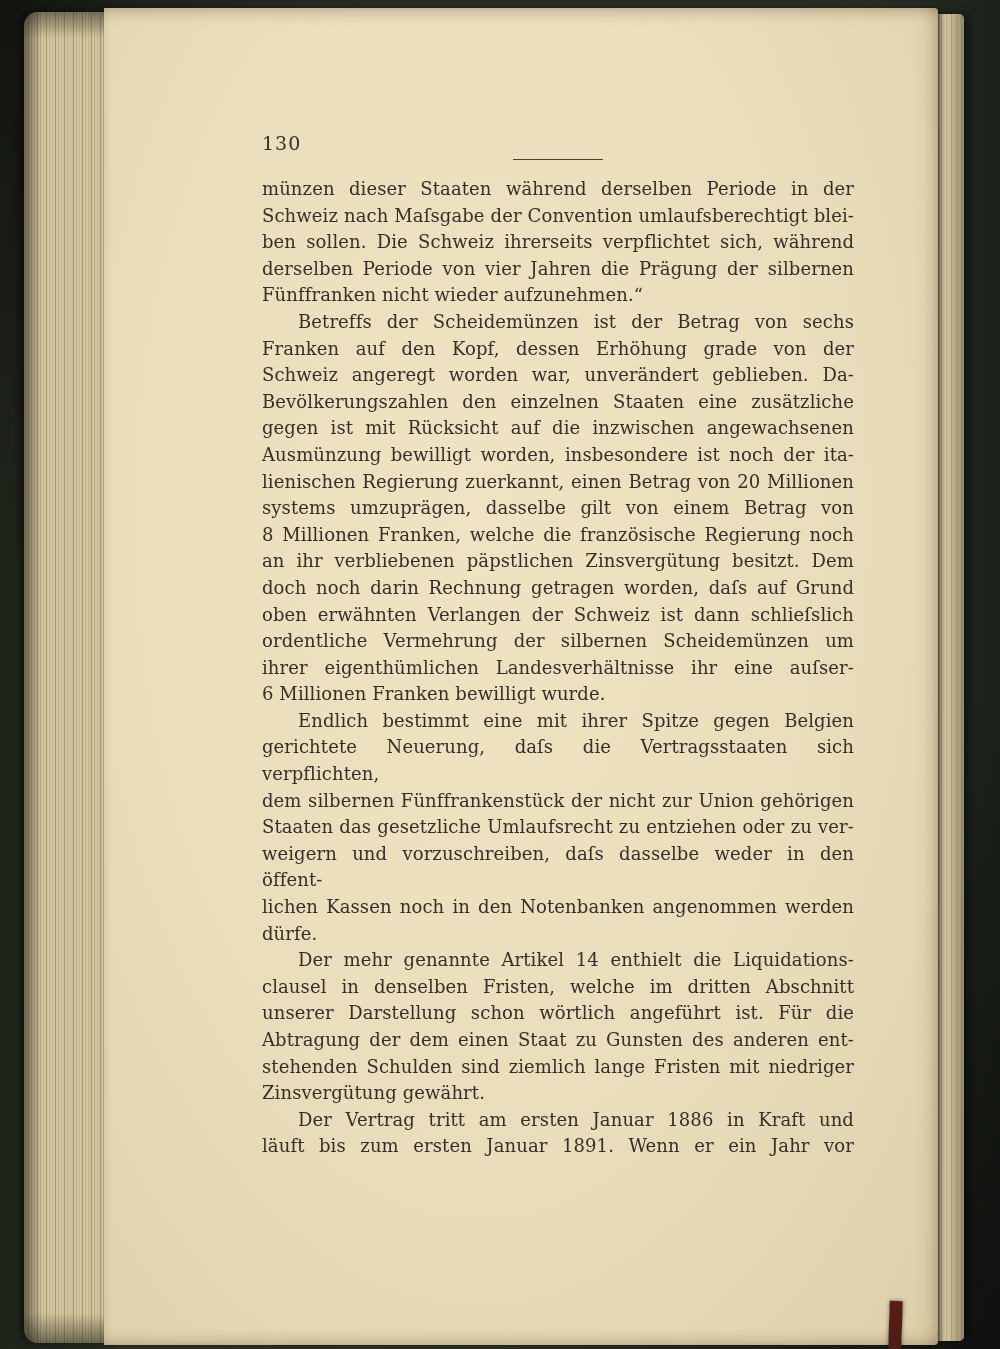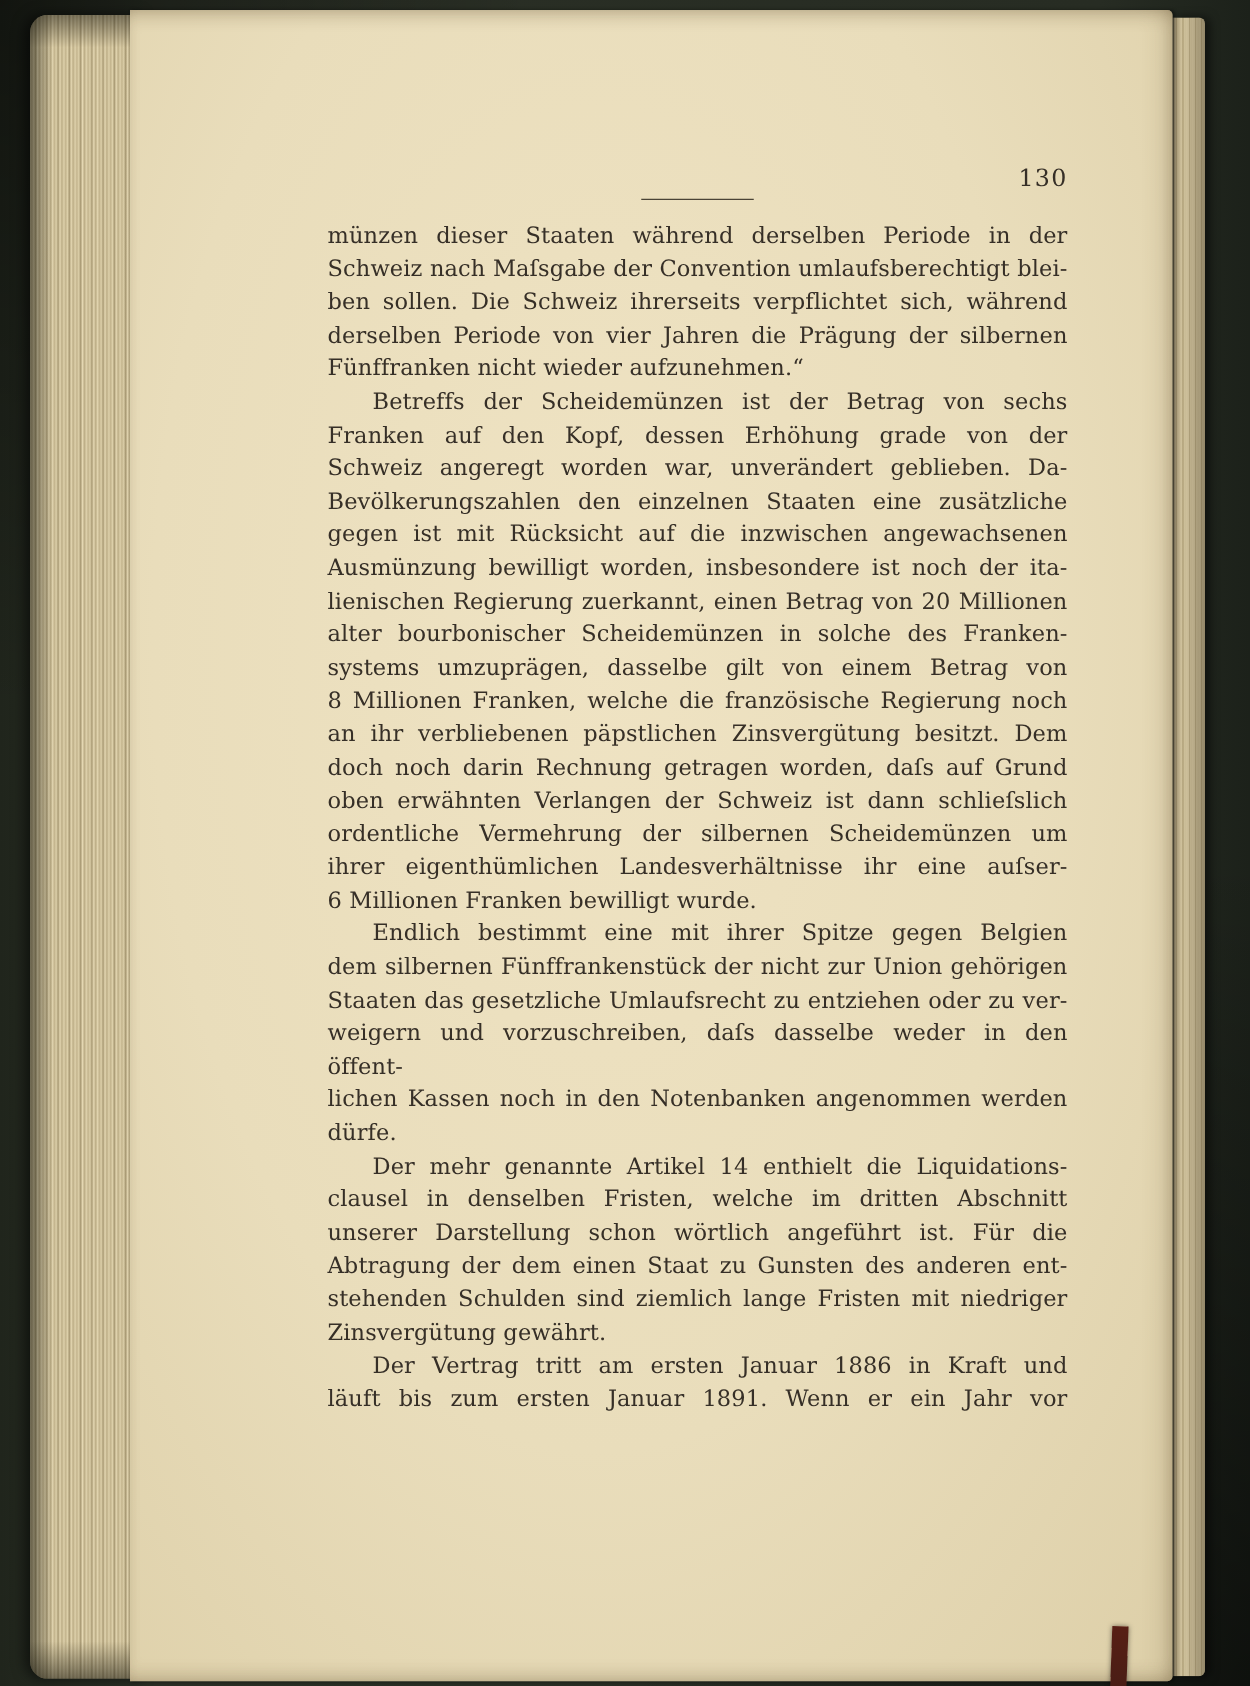--- a/index.html
+++ b/index.html
@@ -77,21 +77,21 @@
     background: linear-gradient(180deg, #571f15, var(--ribbon, #4a1d15));
     transform: rotate(2deg);
     box-shadow: 0 0 4px rgba(0,0,0,0.5);
   }
 
   
   .content {
     position: absolute; left: 158px; top: 124px; width: 592px;
     color: var(--ink, #362f27);
   }
-  .page-number-wrap { text-align: right; margin-bottom: 16px; }
+  .page-number-wrap { text-align: left; margin-bottom: 16px; }
   .page-number {
     display: inline-block;
     font-size: 19px; line-height: 22px;
     letter-spacing: 1px;
     color: var(--ink, #362f27);
   }
   .page-number-rule {
     width: 90px; height: 0;
     border-top: 1.5px solid #4a4336;
     margin: 5px auto 0 auto;
@@ -131,32 +131,32 @@
           <div class="line last">Fünffranken nicht wieder aufzunehmen.“</div>
         </div>
         <div class="paragraph">
           <div class="line indent">Betreffs der Scheidemünzen ist der Betrag von sechs</div>
           <div class="line">Franken auf den Kopf, dessen Erhöhung grade von der</div>
           <div class="line">Schweiz angeregt worden war, unverändert geblieben. Da-</div>
           <div class="line">Bevölkerungszahlen den einzelnen Staaten eine zusätzliche</div>
           <div class="line">gegen ist mit Rücksicht auf die inzwischen angewachsenen</div>
           <div class="line">Ausmünzung bewilligt worden, insbesondere ist noch der ita-</div>
           <div class="line">lienischen Regierung zuerkannt, einen Betrag von 20 Millionen</div>
-          <div class="line">alter bourbonischer Scheidemünzen in solche des Franken-</div>
           <div class="line">systems umzuprägen, dasselbe gilt von einem Betrag von</div>
           <div class="line">8 Millionen Franken, welche die französische Regierung noch</div>
           <div class="line">an ihr verbliebenen päpstlichen Zinsvergütung besitzt. Dem</div>
           <div class="line">doch noch darin Rechnung getragen worden, daſs auf Grund</div>
           <div class="line">oben erwähnten Verlangen der Schweiz ist dann schlieſslich</div>
           <div class="line">ordentliche Vermehrung der silbernen Scheidemünzen um</div>
           <div class="line">ihrer eigenthümlichen Landesverhältnisse ihr eine auſser-</div>
           <div class="line last">6 Millionen Franken bewilligt wurde.</div>
         </div>
         <div class="paragraph">
           <div class="line indent">Endlich bestimmt eine mit ihrer Spitze gegen Belgien</div>
+          <div class="line">gerichtete Neuerung, daſs die Vertragsstaaten sich verpflichten,</div>
           <div class="line">dem silbernen Fünffrankenstück der nicht zur Union gehörigen</div>
           <div class="line">Staaten das gesetzliche Umlaufsrecht zu entziehen oder zu ver-</div>
           <div class="line">weigern und vorzuschreiben, daſs dasselbe weder in den öffent-</div>
           <div class="line">lichen Kassen noch in den Notenbanken angenommen werden</div>
           <div class="line last">dürfe.</div>
         </div>
         <div class="paragraph">
           <div class="line indent">Der mehr genannte Artikel 14 enthielt die Liquidations-</div>
           <div class="line">clausel in denselben Fristen, welche im dritten Abschnitt</div>
           <div class="line">unserer Darstellung schon wörtlich angeführt ist. Für die</div>

